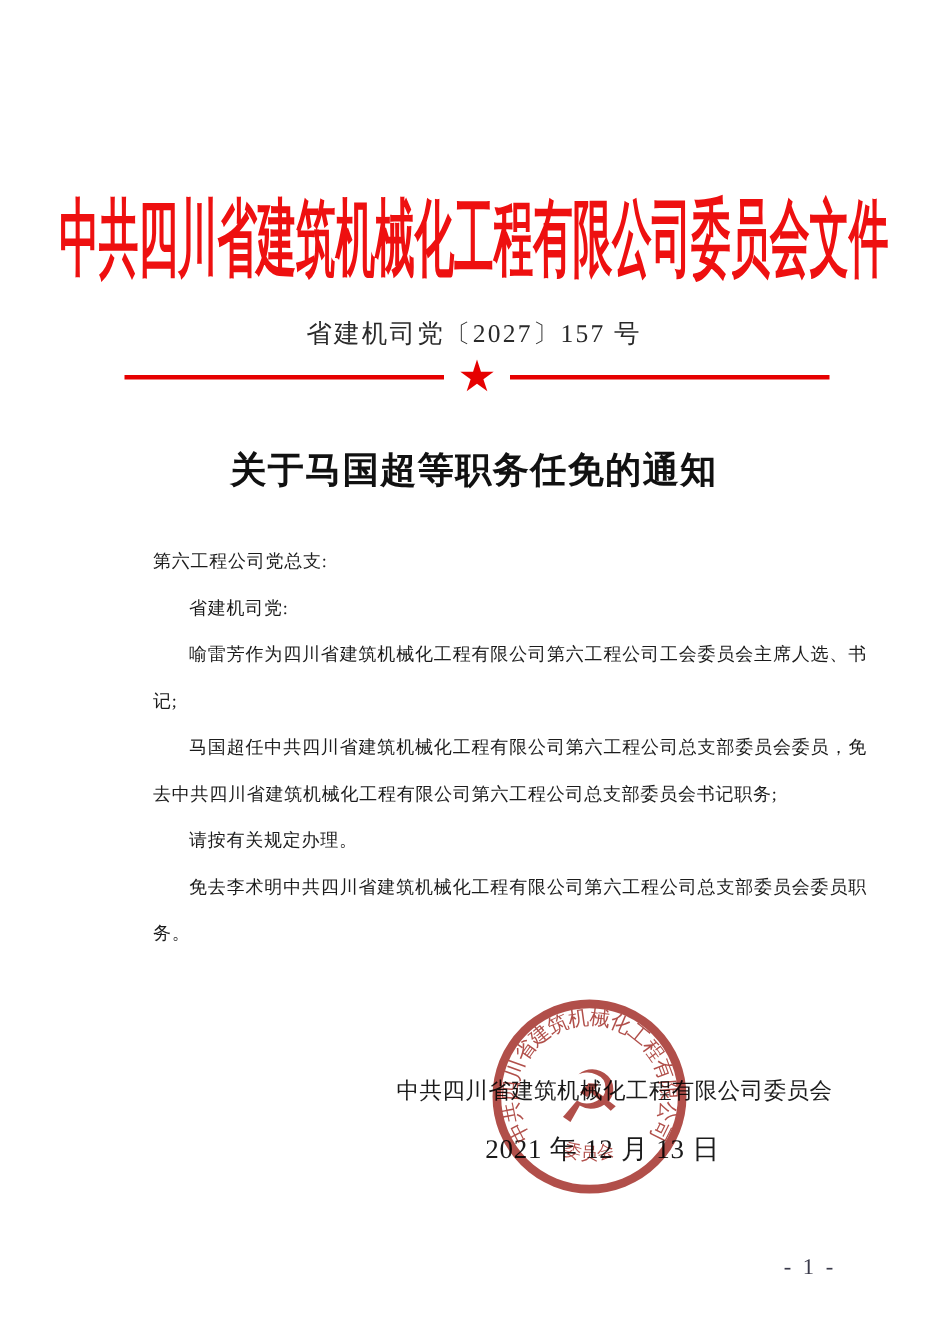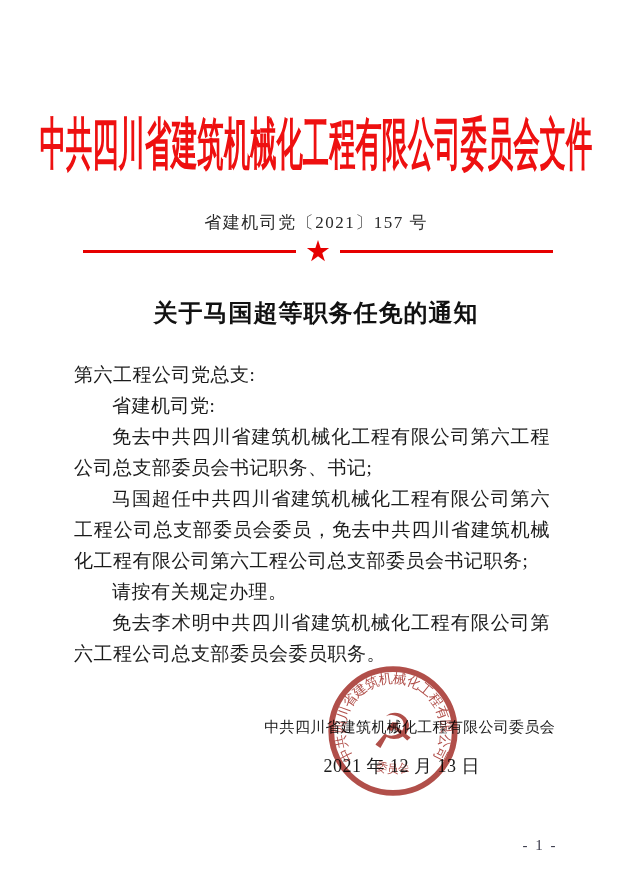--- a/index.html
+++ b/index.html
@@ -11,21 +11,21 @@
     width: 632px;
     height: 895px;
     margin: 0 auto;
     background: #ffffff;
     overflow: hidden;
   }
 
   
   .letterhead {
     position: absolute;
-    top: 112px;
+    top: 128px;
     left: 0;
     width: 632px;
     height: 64px;
     display: flex;
     justify-content: center;
     align-items: center;
   }
   .letterhead-text {
     font-size: 56px;
     font-weight: bold;
@@ -86,23 +86,23 @@
     font-size: 24px;
     font-weight: bold;
     letter-spacing: 1px;
     color: #111111;
   }
 
   
   .doc-body {
     position: absolute;
     top: 359px;
-    left: 74px;
+    left: 102px;
     width: 476px;
-    font-size: 19px;
+    font-size: 12px;
     line-height: 31px;
     letter-spacing: 0.5px;
     color: #1b1b1b;
     text-align: justify;
   }
   .body-para { text-align: justify; text-align-last: left; }
   .body-para.indent { text-indent: 2em; }
 
   
   .signature-line {
@@ -152,34 +152,34 @@
 </style>
 </head>
 <body>
 
 <div class="page">
 
   <div class="letterhead">
     <div class="letterhead-text">中共四川省建筑机械化工程有限公司委员会文件</div>
   </div>
 
-  <div class="doc-number">省建机司党〔2021〕157 号</div>
+  <div class="doc-number">省建机司党〔2027〕157 号</div>
 
   <div class="red-rule">
     <div class="rule-seg left"></div>
     <div class="rule-star">★</div>
     <div class="rule-seg right"></div>
   </div>
 
   <div class="notice-title">关于马国超等职务任免的通知</div>
 
   <div class="doc-body">
       <p class="body-para">第六工程公司党总支:</p>
       <p class="body-para indent">省建机司党:</p>
-      <p class="body-para indent">免去中共四川省建筑机械化工程有限公司第六工程公司总支部委员会书记职务、书记;</p>
+      <p class="body-para indent">喻雷芳作为四川省建筑机械化工程有限公司第六工程公司工会委员会主席人选、书记;</p>
       <p class="body-para indent">马国超任中共四川省建筑机械化工程有限公司第六工程公司总支部委员会委员，免去中共四川省建筑机械化工程有限公司第六工程公司总支部委员会书记职务;</p>
       <p class="body-para indent">请按有关规定办理。</p>
       <p class="body-para indent">免去李术明中共四川省建筑机械化工程有限公司第六工程公司总支部委员会委员职务。</p>
     </div>
 
   <div class="signature-line">中共四川省建筑机械化工程有限公司委员会</div>
 
   <div class="date-line">2021 年 12 月 13 日</div>
 
   <svg class="seal" viewBox="0 0 128 128">

